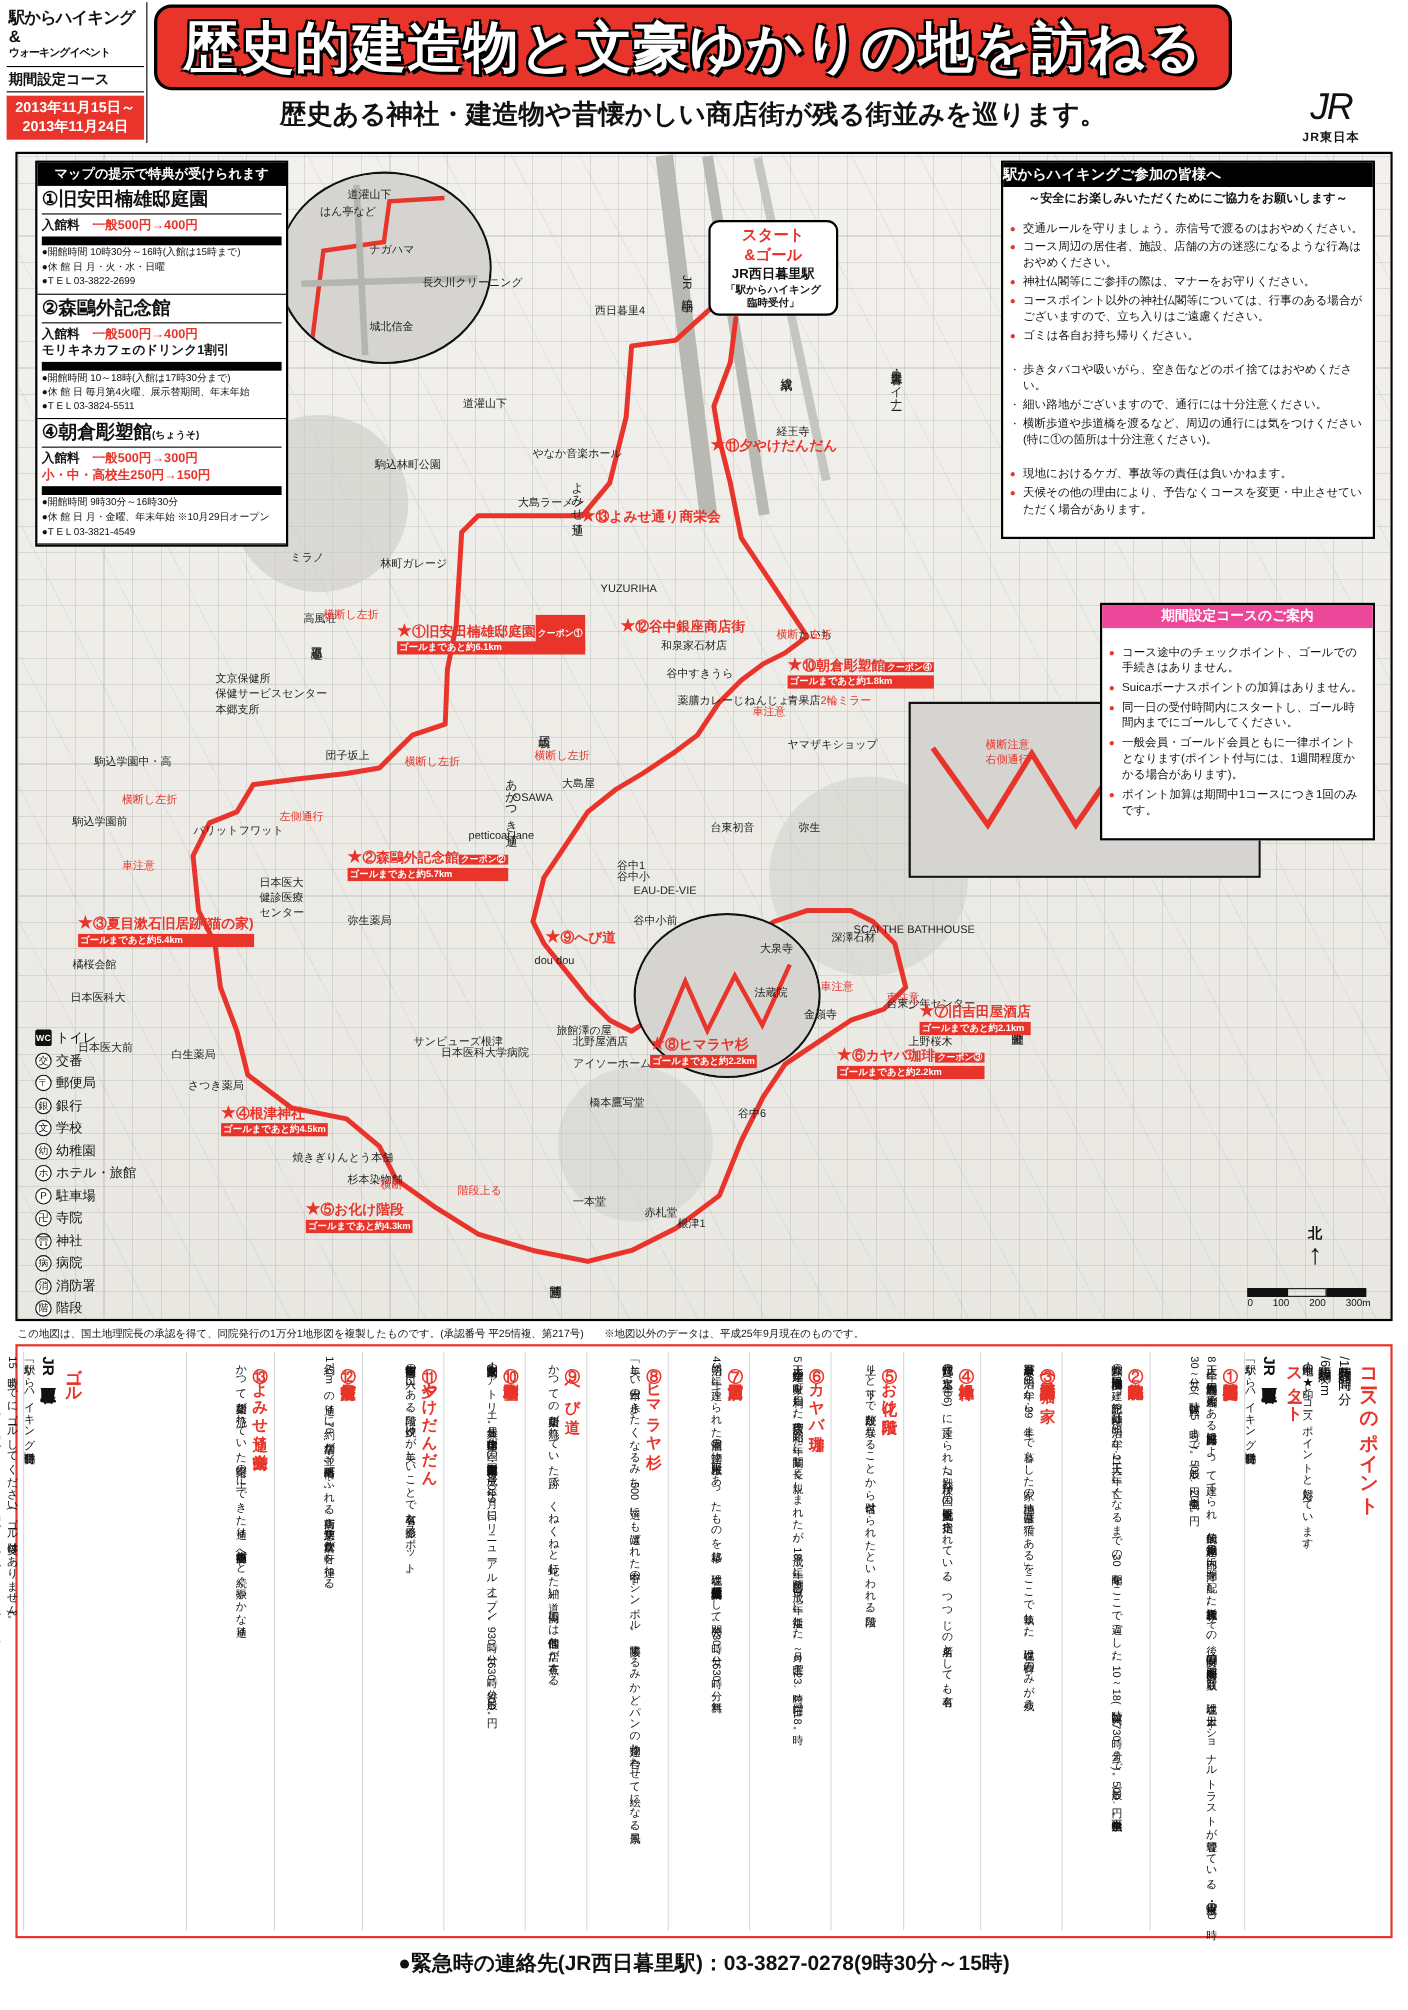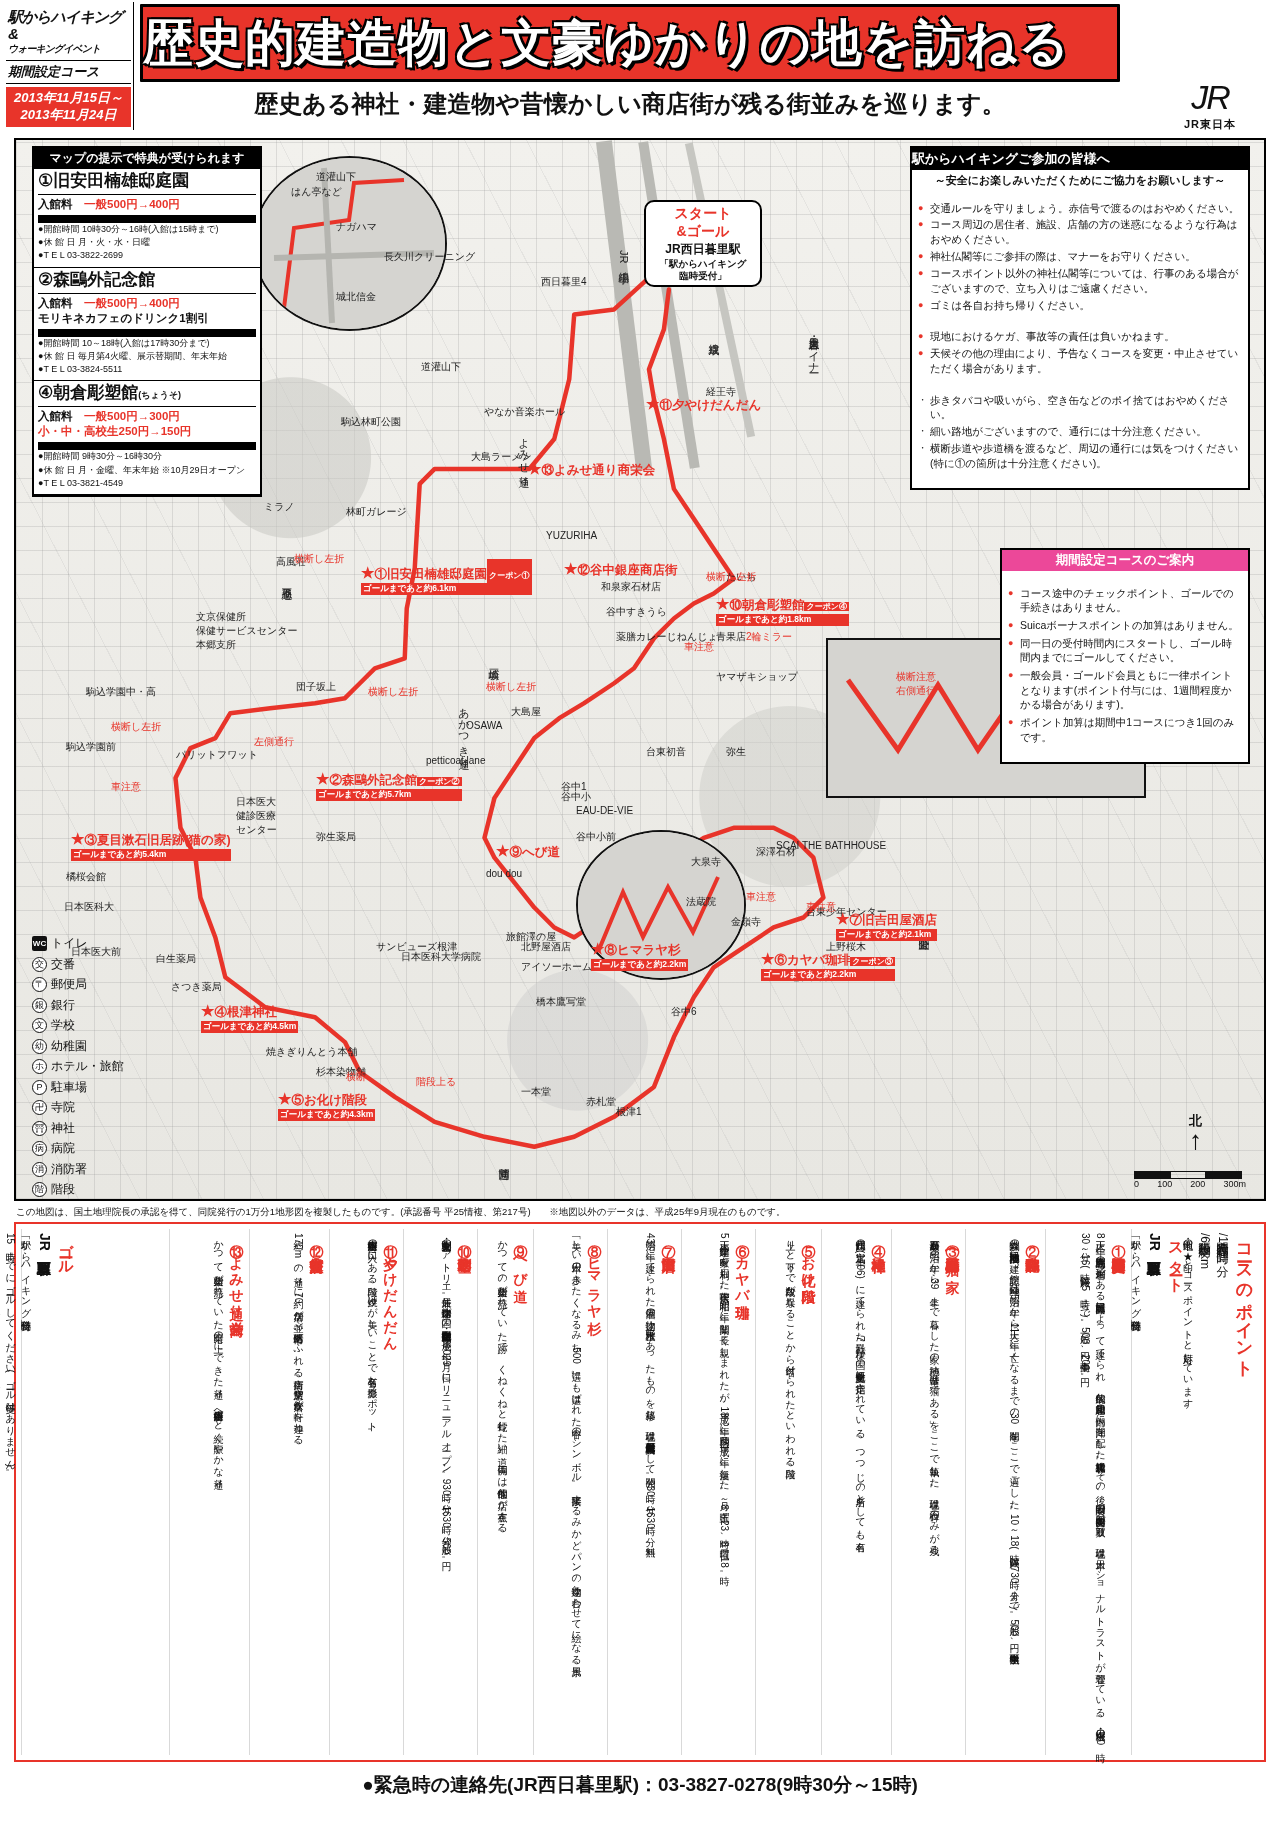--- a/index.html
+++ b/index.html
@@ -9,39 +9,38 @@
     font-family:"Liberation Sans", sans-serif;
     color:#111; overflow:hidden;
   }
   .page { position:absolute; inset:0; background:#ffffff; }
 
   
   .header { position:absolute; left:0; top:0; width:1280px; height:132px; background:#fff; }
   .hdr-left {
     position:absolute; left:4px; top:2px; width:130px; height:128px;
     border-right:1px solid #000;
-    font-style:italic;
   }
   .hdr-brand {
     font-size:15px; font-weight:bold; letter-spacing:-1px;
     padding:6px 2px 2px 4px; line-height:1.15;
   }
   .hdr-brand .small { font-size:10px; }
   .hdr-sub {
     font-size:13px; font-weight:bold; border-top:1px solid #000;
     border-bottom:1px solid #000; margin:4px 2px 3px 2px; padding:2px 0 2px 2px;
   }
   .hdr-dates {
     background:#e8342a; color:#fff; font-size:13px; font-weight:bold;
     margin:2px 2px 0 2px; padding:3px 2px; line-height:1.3; text-align:center;
   }
   .hdr-title {
     position:absolute; left:140px; top:4px; width:980px; height:78px;
-    background:#e8342a; border:3px solid #000; border-radius:1px;
-    display:flex; align-items:center; justify-content:flex-start;
+    background:#e8342a; border:3px solid #000; border-radius:16px;
+    display:flex; align-items:center; justify-content:center;
   }
   .hdr-title span {
     font-family:"DejaVu Sans", sans-serif;
     font-size:50px; font-weight:bold; color:#fff;
     letter-spacing:1px;
     text-shadow: -2px -2px 0 #000, 2px -2px 0 #000, -2px 2px 0 #000, 2px 2px 0 #000,
                   3px 3px 0 #000;
   }
   .hdr-lead {
     position:absolute; left:150px; top:88px; width:960px;
@@ -294,28 +293,28 @@
     <div class="box notice-panel">
       <div class="np-head">駅からハイキングご参加の皆様へ</div>
       <div class="np-sub">～安全にお楽しみいただくためにご協力をお願いします～</div>
       <ul class="np-list" id="notice-items">
           <li>交通ルールを守りましょう。赤信号で渡るのはおやめください。</li>
           <li>コース周辺の居住者、施設、店舗の方の迷惑になるような行為はおやめください。</li>
           <li>神社仏閣等にご参拝の際は、マナーをお守りください。</li>
           <li>コースポイント以外の神社仏閣等については、行事のある場合がございますので、立ち入りはご遠慮ください。</li>
           <li>ゴミは各自お持ち帰りください。</li>
         </ul>
-      <ul class="np-list" id="notice-items2">
-          <li>現地におけるケガ、事故等の責任は負いかねます。</li>
-          <li>天候その他の理由により、予告なくコースを変更・中止させていただく場合があります。</li>
-        </ul>
       <ul class="np-list np-sublist" id="notice-subitems">
           <li>歩きタバコや吸いがら、空き缶などのポイ捨てはおやめください。</li>
           <li>細い路地がございますので、通行には十分注意ください。</li>
           <li>横断歩道や歩道橋を渡るなど、周辺の通行には気をつけください(特に①の箇所は十分注意ください)。</li>
+        </ul>
+      <ul class="np-list" id="notice-items2">
+          <li>現地におけるケガ、事故等の責任は負いかねます。</li>
+          <li>天候その他の理由により、予告なくコースを変更・中止させていただく場合があります。</li>
         </ul>
     </div>
 
     <div class="box course-panel">
       <div class="cgp-head">期間設定コースのご案内</div>
       <ul class="cgp-list" id="course-items">
           <li>コース途中のチェックポイント、ゴールでの手続きはありません。</li>
           <li>Suicaボーナスポイントの加算はありません。</li>
           <li>同一日の受付時間内にスタートし、ゴール時間内までにゴールしてください。</li>
           <li>一般会員・ゴールド会員ともに一律ポイントとなります(ポイント付与には、1週間程度かかる場合があります)。</li>

